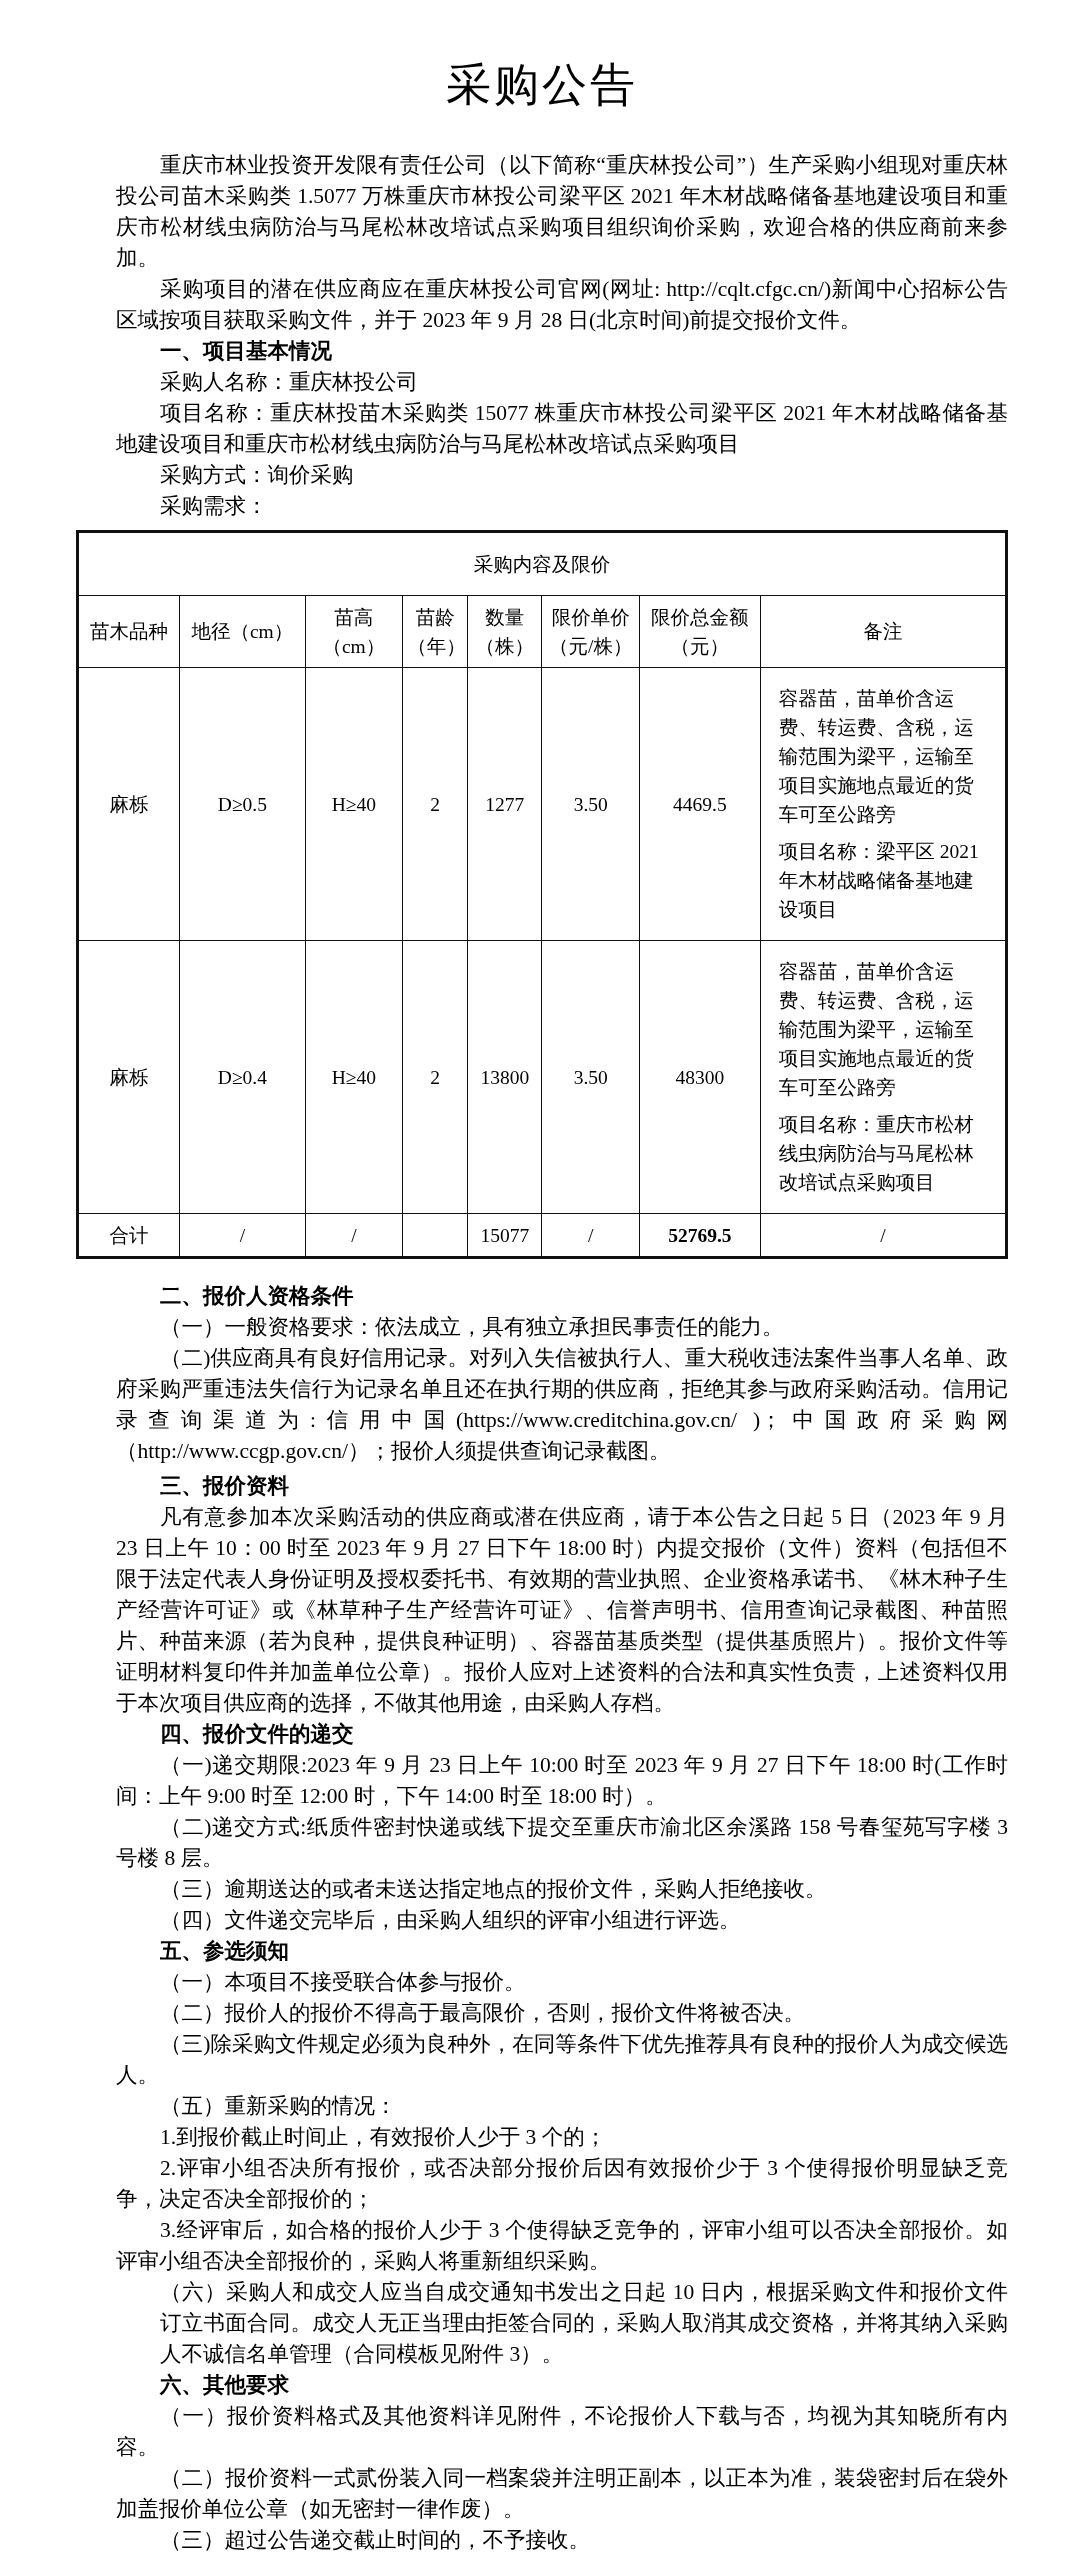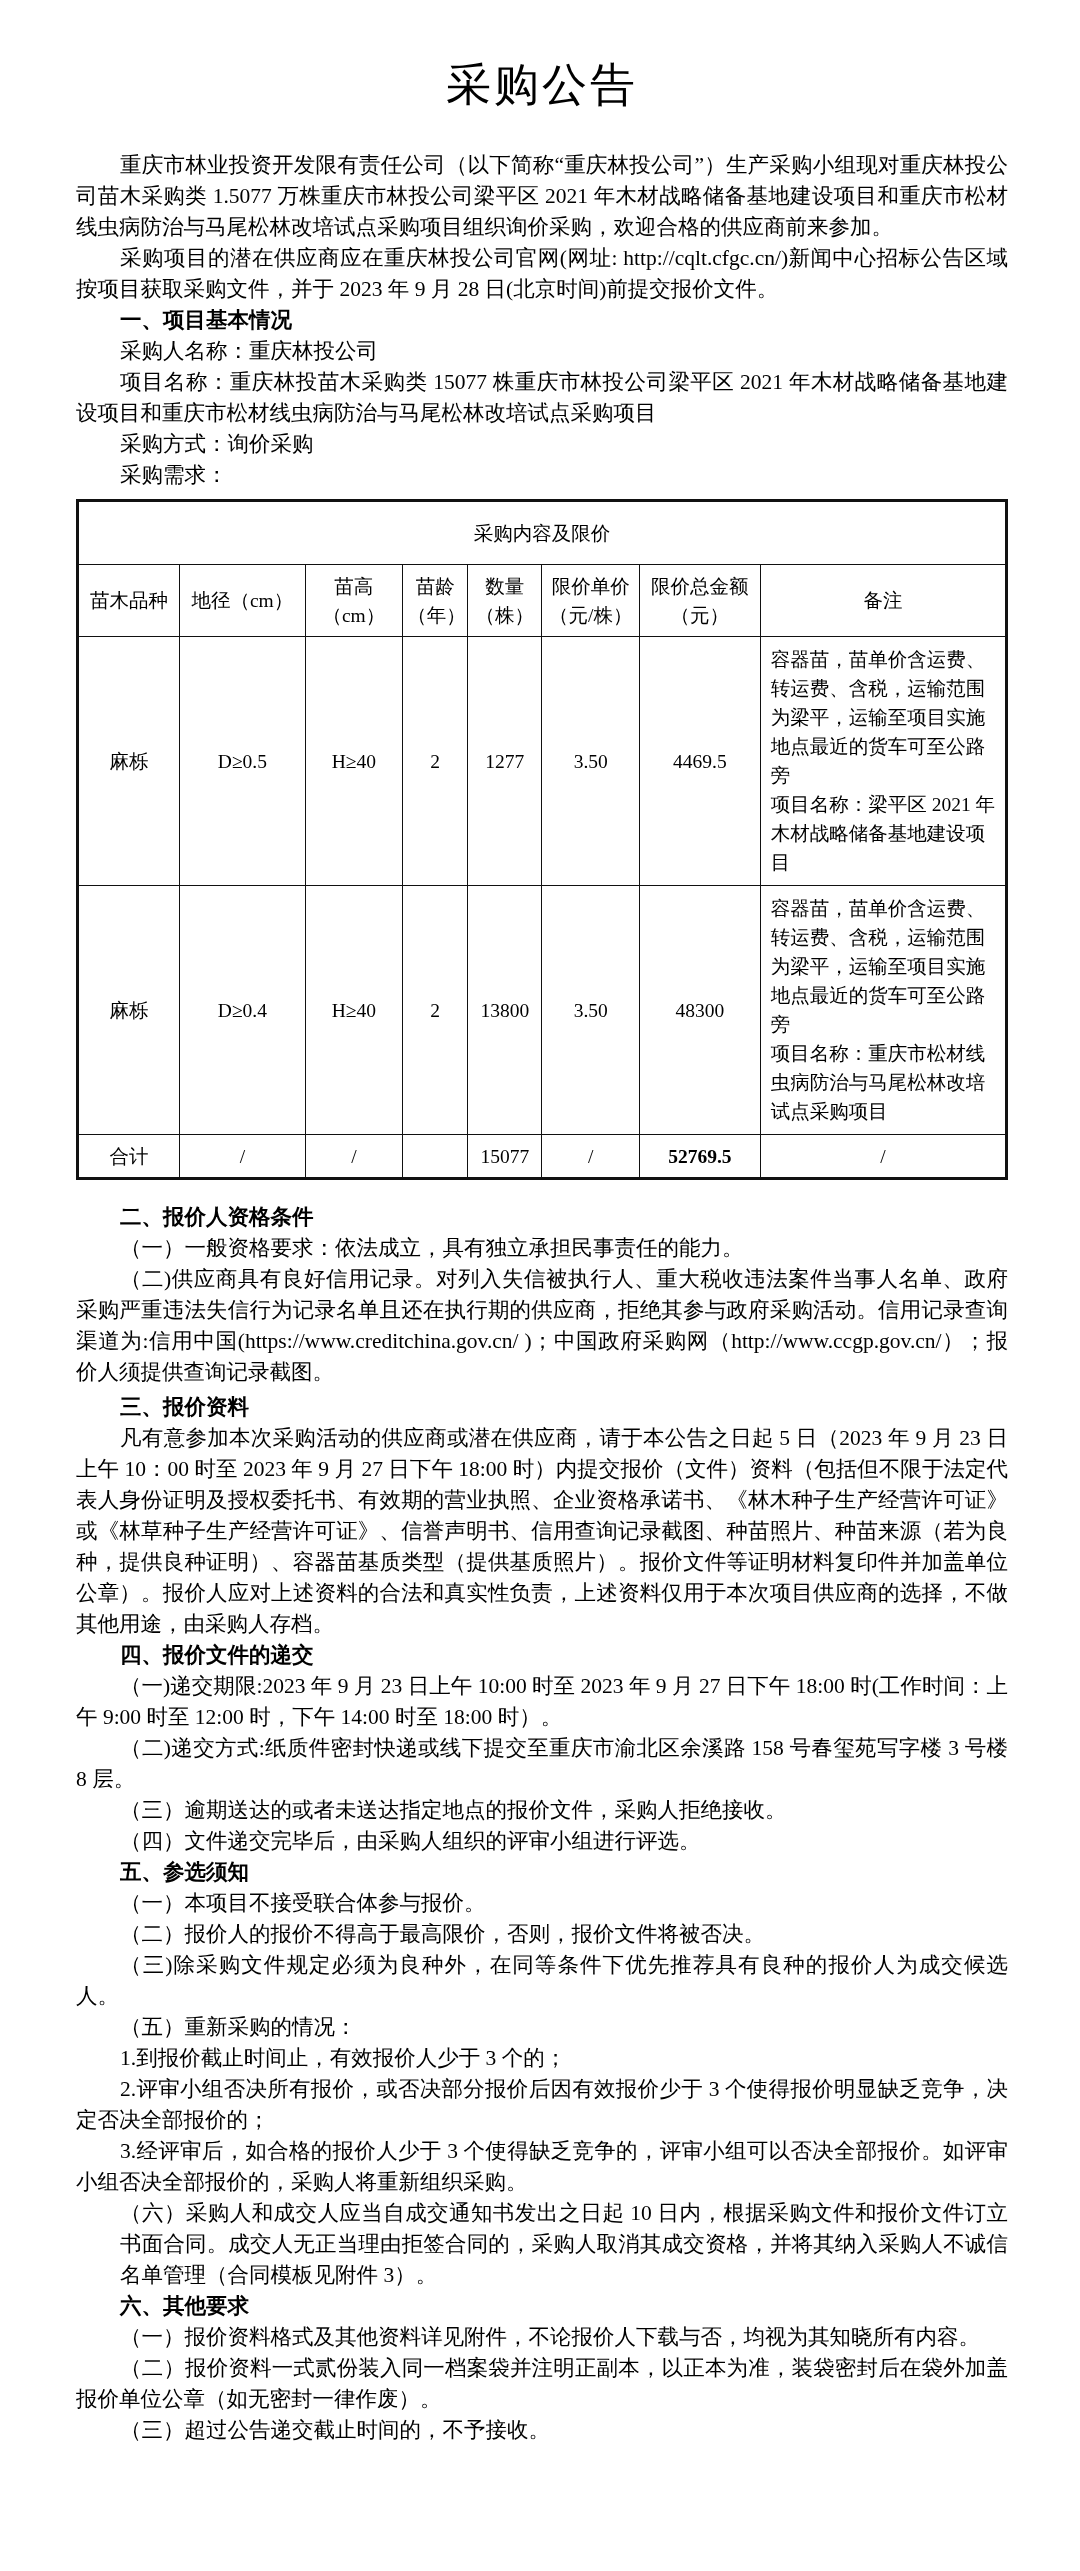--- a/index.html
+++ b/index.html
@@ -20,20 +20,21 @@
     line-height: 58px;
     letter-spacing: 3px;
     margin: 10px 0 36px 0;
   }
 
   .para {
     font-size: 21.5px;
     line-height: 31px;
     text-align: justify;
     word-break: break-word;
+    margin-left: 40px;
   }
   .indent { text-indent: 2.05em; }
   .hang { padding-left: 2.05em; }
   .sec-head { font-weight: 700; }
   .gap-top { margin-top: 22px; }
   .gap-top-sm { margin-top: 4px; }
 
   .budget-line { font-size: 21.5px; line-height: 31px; }
   .budget-line .pad { display: inline-block; }
   .budget-value { margin-left: 28px; }
@@ -52,21 +53,21 @@
     line-height: 29px;
     text-align: center;
     vertical-align: middle;
     padding: 3px 4px;
   }
   .caption-cell { height: 64px; font-size: 20px; }
   .head-row td { height: 72px; }
   .item-row td { height: 244px; }
   .total-row td { height: 44px; }
   .remark-cell { text-align: left !important; padding: 8px 10px !important; line-height: 30px; }
-  .remark-block { margin: 0; }
+  .remark-block { margin: 8px; }
   .bold { font-weight: 700; }
 </style>
 </head>
 <body>
 
 <div class="page">
 
   <h1 class="doc-title">采购公告</h1>
 
   <p class="para indent">重庆市林业投资开发限有责任公司（以下简称“重庆林投公司”）生产采购小组现对重庆林投公司苗木采购类 1.5077 万株重庆市林投公司梁平区 2021 年木材战略储备基地建设项目和重庆市松材线虫病防治与马尾松林改培试点采购项目组织询价采购，欢迎合格的供应商前来参加。</p>

